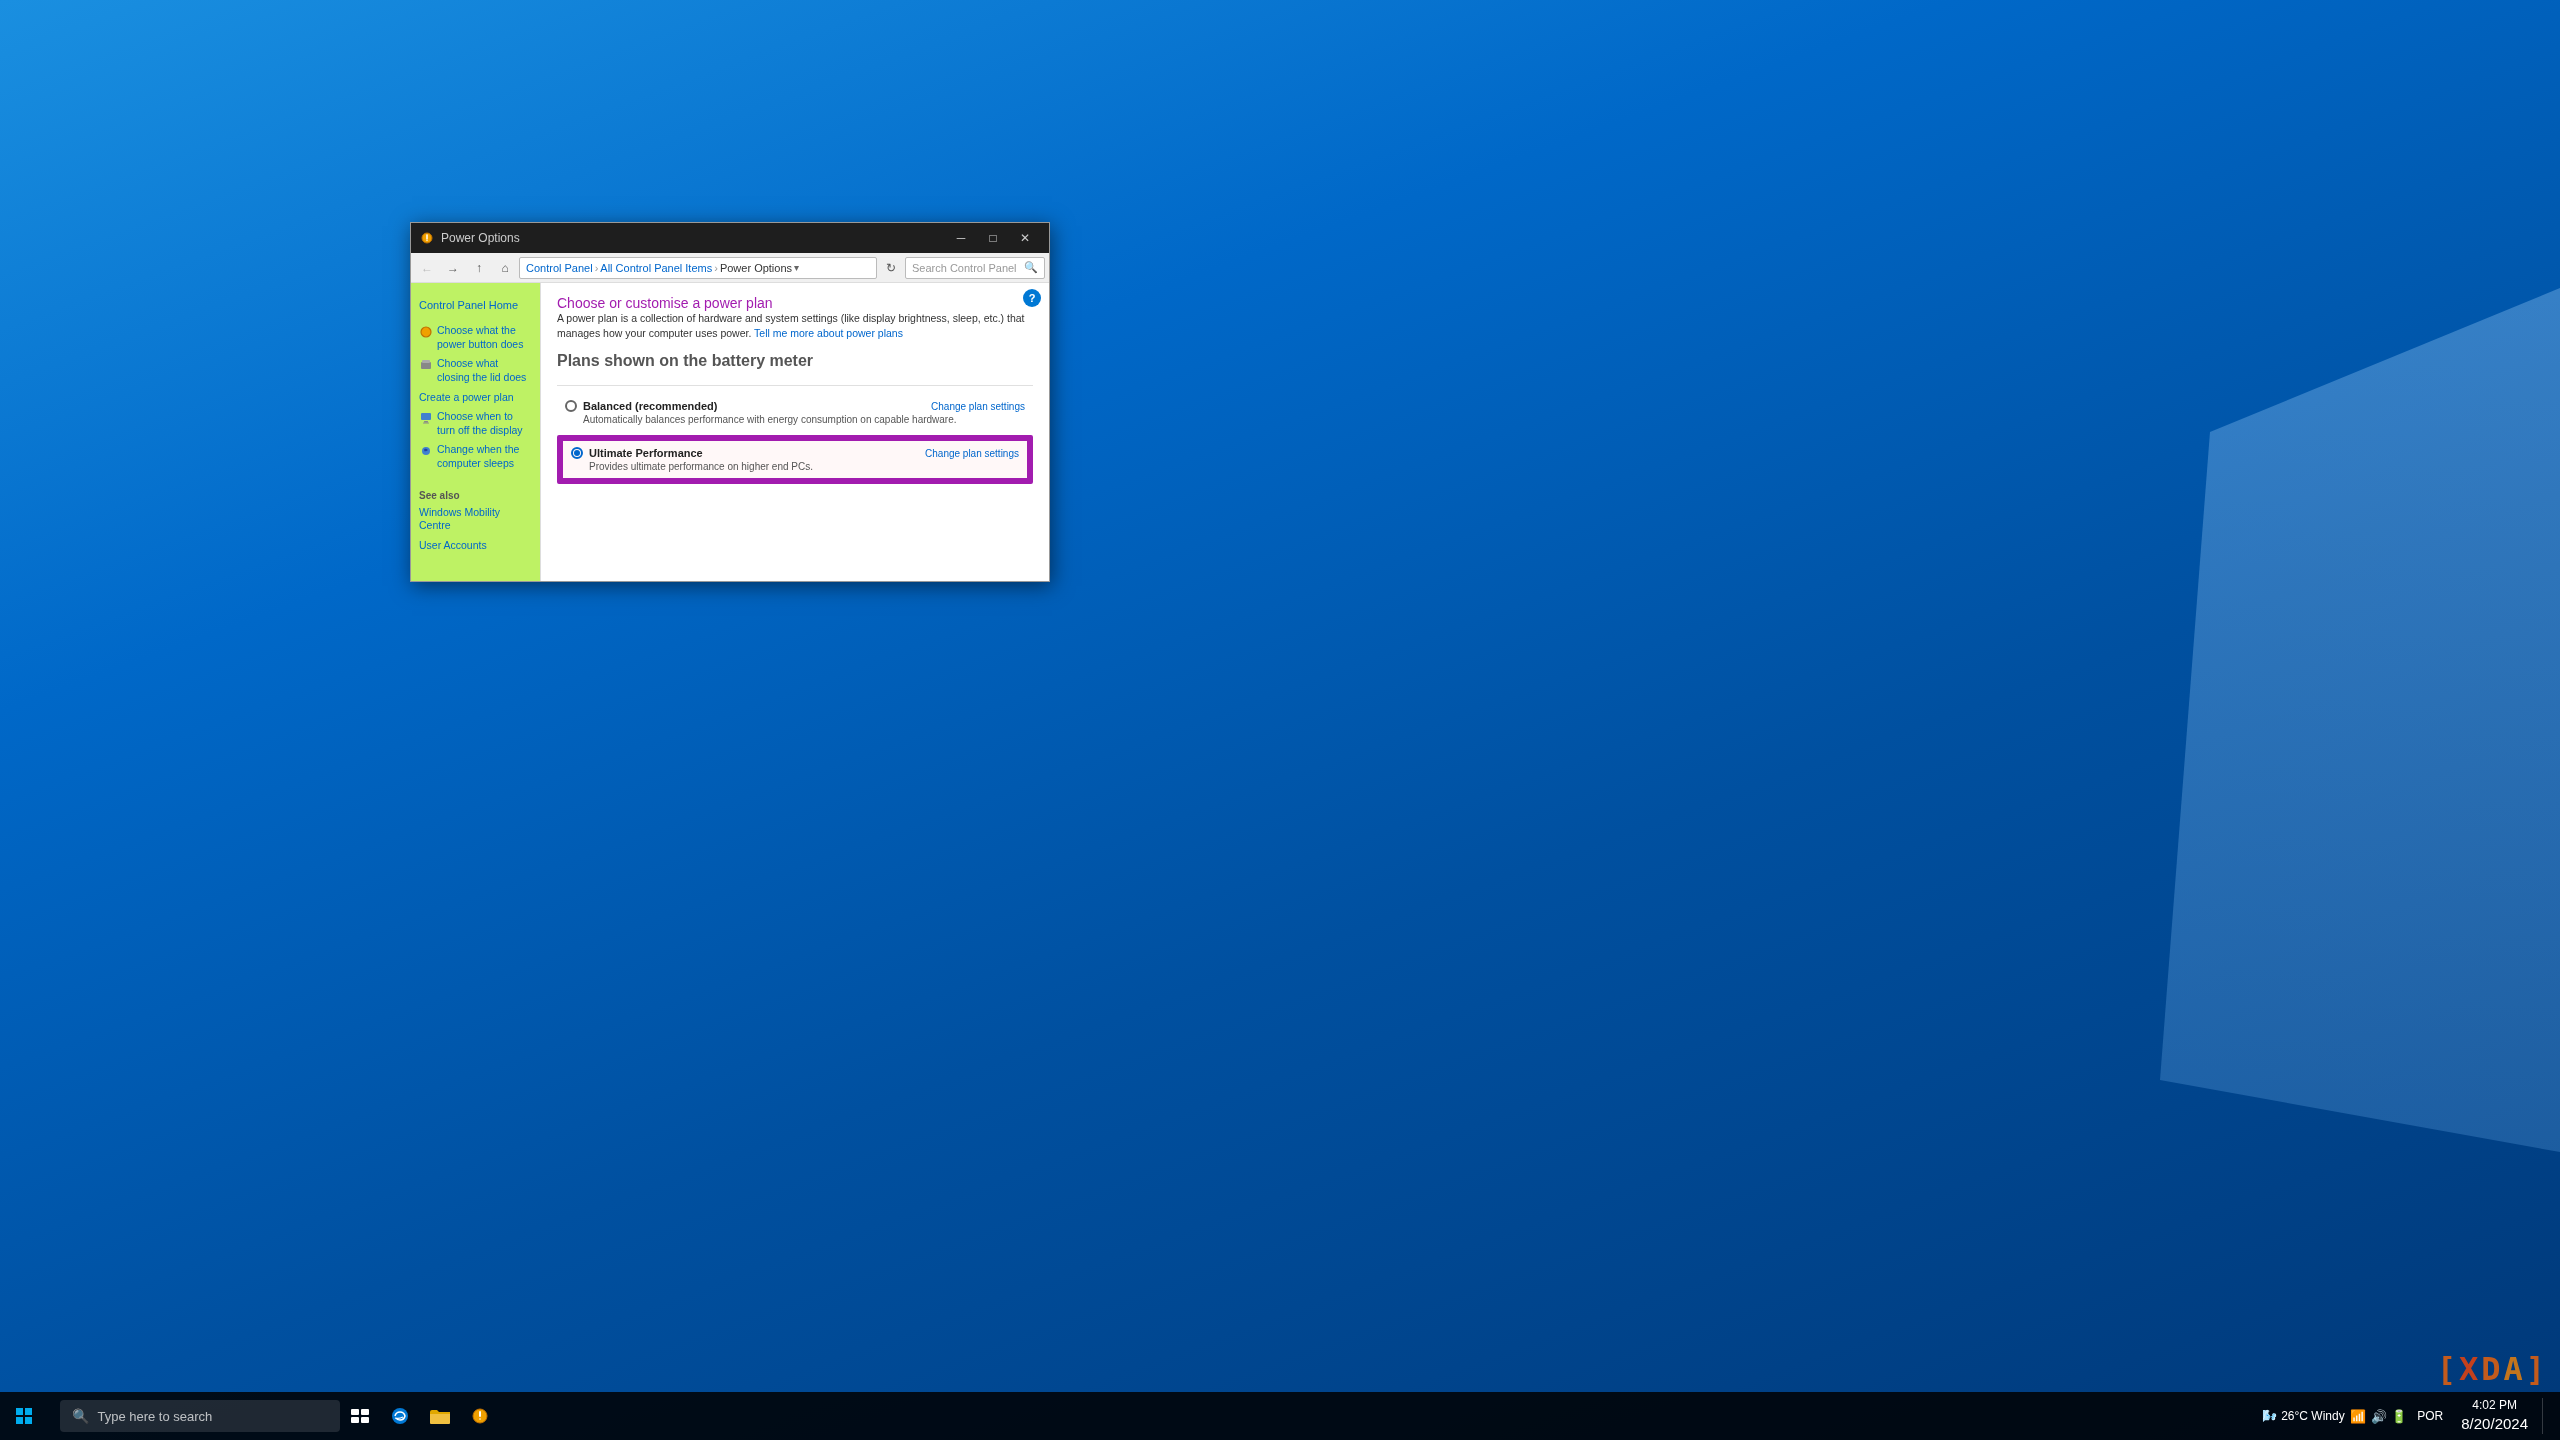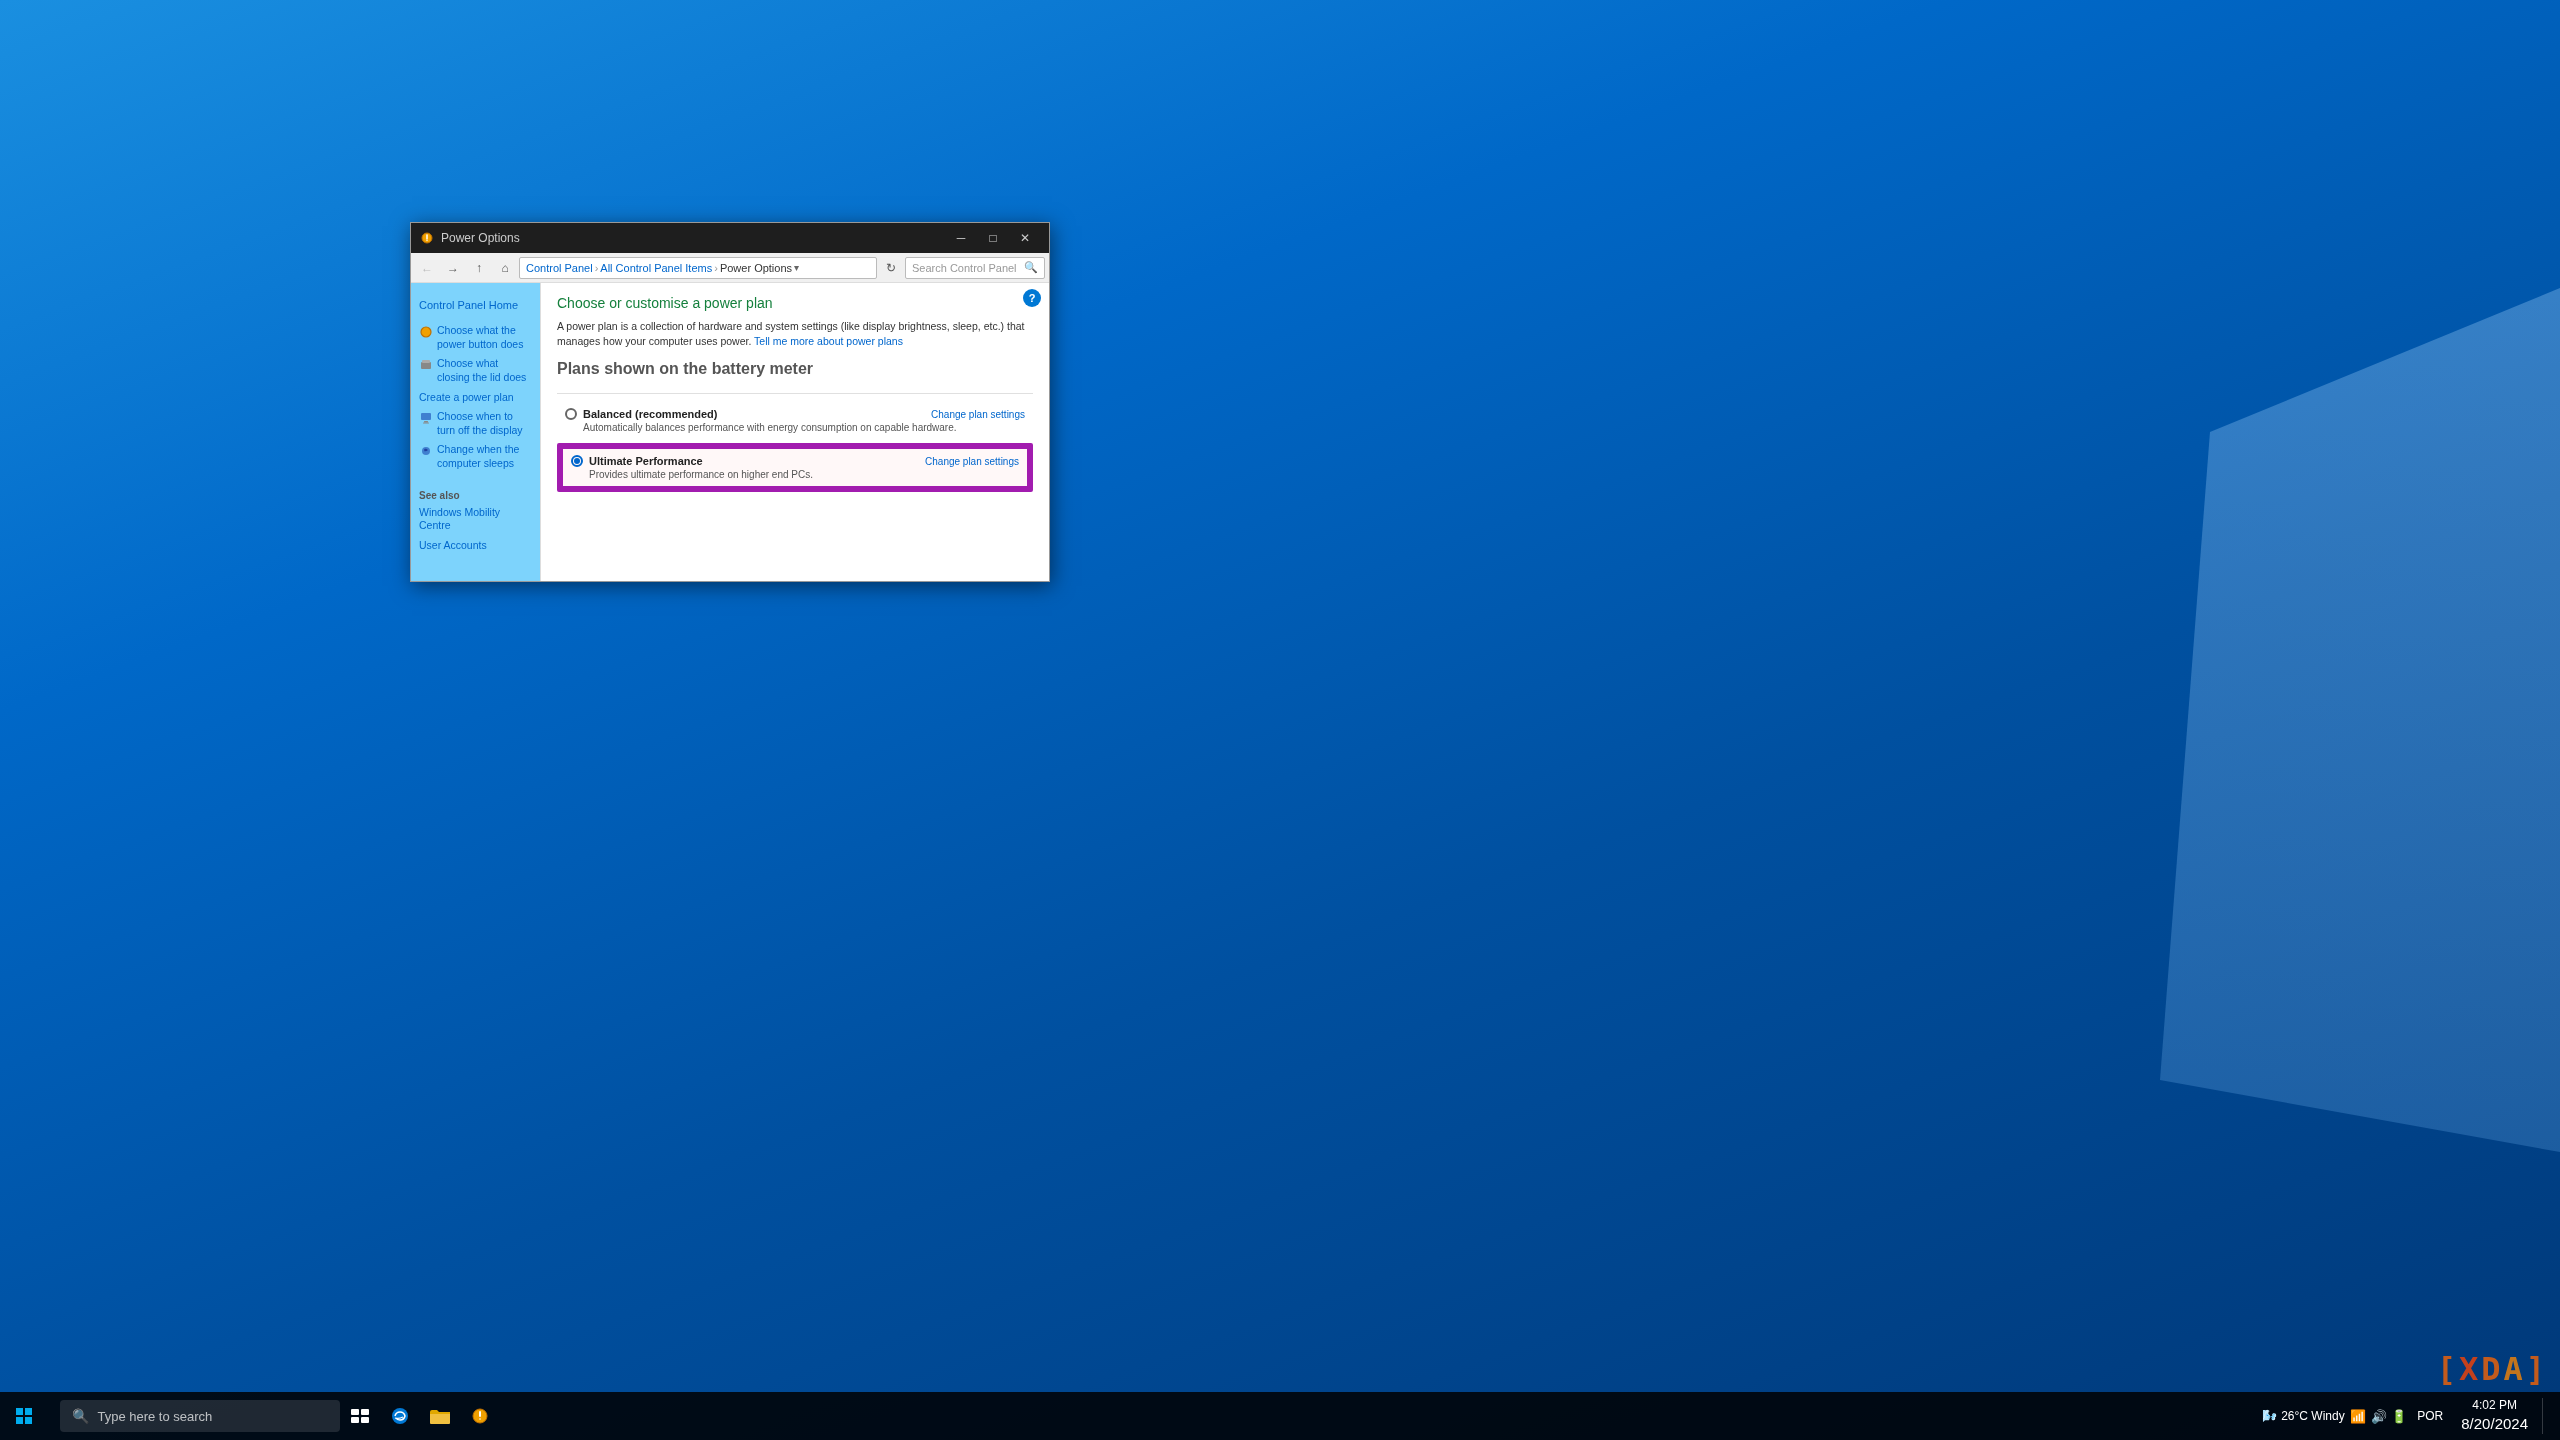--- a/index.html
+++ b/index.html
@@ -229,21 +229,21 @@
     }
 
     
     .window-body {
       display: flex;
       flex: 1;
       overflow: hidden;
     }
     .window-sidebar {
       width: 130px;
-      background: #7dd3fc;
+      background: #bef264;
       border-right: 1px solid #ddd;
       padding: 8px 0;
       flex-shrink: 0;
     }
     .sidebar-home {
       padding: 4px 8px 8px 8px;
     }
     .sidebar-home-link {
       color: #0066cc;
       font-size: 11px;
@@ -297,22 +297,21 @@
       align-items: center;
       justify-content: center;
       color: white;
       font-size: 11px;
       font-weight: bold;
       cursor: pointer;
     }
     .main-title {
       font-size: 14px;
       font-weight: 300;
-      color: #15803d;
-      margin-bottom: 8px;
+      color: #a21caf;
     }
     .main-description {
       font-size: 10.5px;
       color: #333;
       line-height: 1.4;
       margin-bottom: 12px;
     }
     .main-description a {
       color: #0066cc;
       text-decoration: none;

